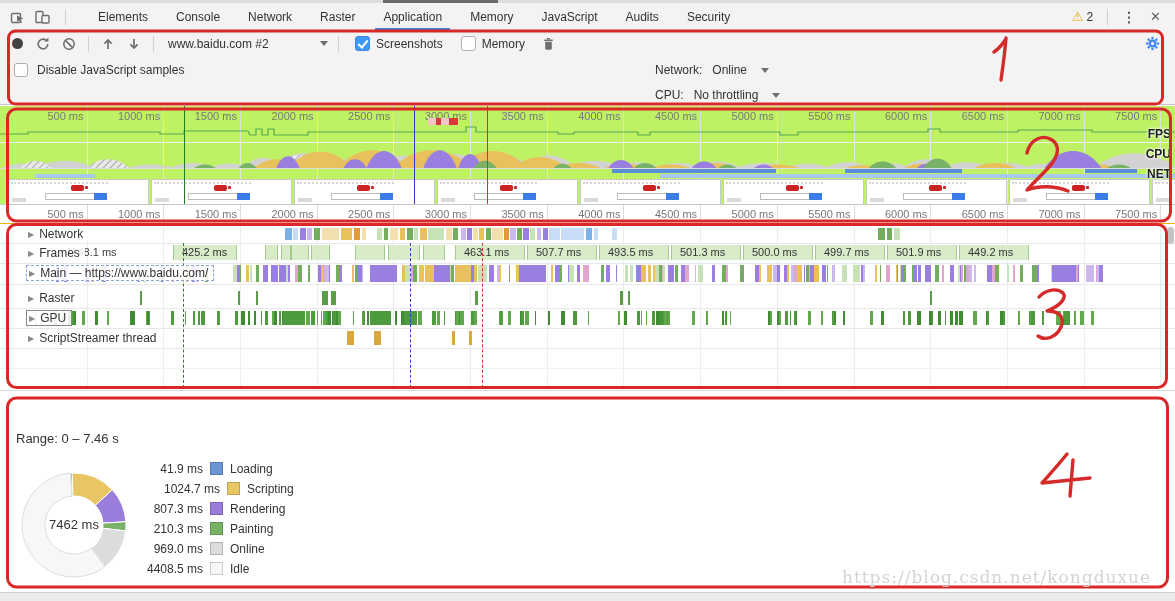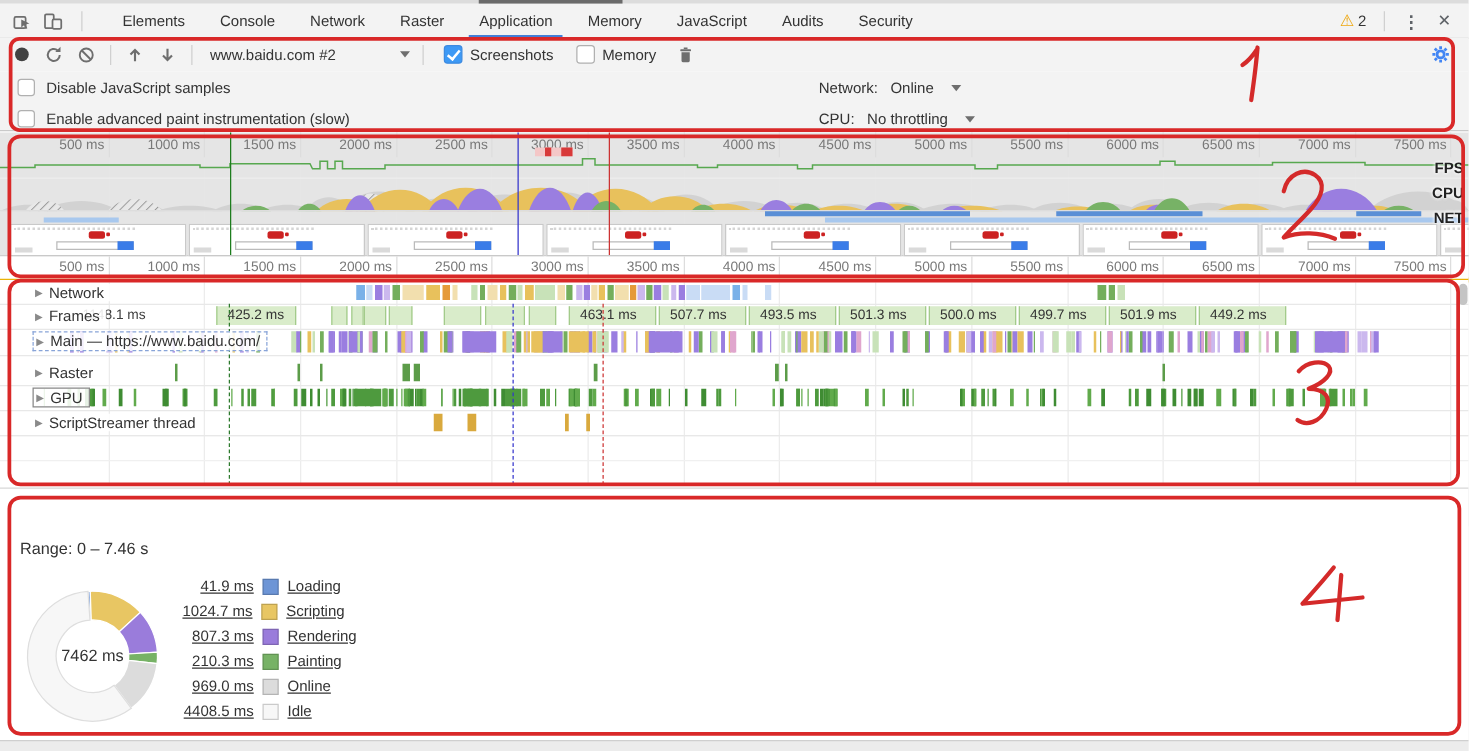--- a/index.html
+++ b/index.html
@@ -36,21 +36,21 @@
        border:solid #fff;border-width:0 2px 2px 0;transform:rotate(40deg);}
   .gear-right{margin-left:auto;margin-right:10px;}
   
   .options{left:0;top:57px;width:1175px;height:47px;background:#f3f3f3;border-bottom:1px solid #c9c9c9;}
   .optrow{position:absolute;display:flex;align-items:center;}
   .mini-cb{width:12px;height:12px;border-radius:3px;border:1px solid #b0b0b0;background:#fff;margin-right:9px;}
   .selrow{position:absolute;display:flex;align-items:center;color:#333;}
   .selrow .lab{margin-right:10px;}
   .selrow .caret{margin-left:14px;}
   
-  .overview{left:0;top:106px;width:1175px;height:116px;background:#e5e5e5;border-bottom:4px solid #eab308;}
+  .overview{left:0;top:106px;width:1175px;height:116px;background:#bef264;border-bottom:4px solid #eab308;}
   .ov-grid{position:absolute;top:0;width:1px;background:#e6e6e6;}
   .ruler-label{position:absolute;font-size:11px;color:#787878;text-align:right;width:70px;}
   .ov-right-label{position:absolute;right:4px;font-weight:bold;font-size:12px;color:#222;
        text-shadow:0 0 3px #fff,0 0 3px #fff;z-index:6;}
   .film{position:absolute;top:73px;height:26px;background:#fff;border:1px solid #c9c9c9;box-sizing:border-box;z-index:2;}
   .film .dotline{position:absolute;left:2px;top:2px;width:70%;height:0;border-top:2px dotted #d5d5d5;}
   .film .logo{position:absolute;left:50%;top:5px;width:13px;height:6px;margin-left:-8px;background:#cc2222;border-radius:2px;}
   .film .logo::after{content:"";position:absolute;right:-4px;top:1px;width:3px;height:3px;background:#cc2222;border-radius:1px;}
   .film .srch{position:absolute;left:50%;top:13px;margin-left:-34px;width:62px;height:7px;border:1px solid #bbb;background:#fff;box-sizing:border-box;}
   .film .btn{position:absolute;right:-1px;top:-1px;width:13px;height:7px;background:#3a7ce8;}
@@ -74,21 +74,21 @@
   .hline{position:absolute;left:0;width:1175px;height:1px;background:#f0f0f0;}
   .vscroll{position:absolute;right:1px;top:3px;width:7px;height:17px;border-radius:4px;background:#c4c4c4;z-index:9;}
   
   .btabbar{left:0;top:396px;width:1175px;height:25px;background:#f3f3f3;border-top:1px solid #c9c9c9;border-bottom:1px solid #c9c9c9;
            display:flex;align-items:center;box-sizing:border-box;}
   .btab{padding:0 12px;height:100%;display:flex;align-items:center;color:#4a4a4a;position:relative;}
   .btab.active{color:#333;}
   .btab.active::after{content:"";position:absolute;left:8px;right:8px;bottom:0;height:2px;background:#437fd8;}
   .summary{left:0;top:421px;width:1175px;height:171px;background:#fff;}
   .range{position:absolute;left:16px;top:10px;font-size:13px;color:#333;}
-  .legend-row{position:absolute;display:flex;align-items:flex-end;font-size:12px;color:#333;text-decoration:underline;}
+  .legend-row{position:absolute;display:flex;align-items:flex-start;font-size:12px;color:#333;}
   .legend-val{display:inline-block;width:78px;text-align:right;margin-right:7px;}
   .legend-sw{width:13px;height:13px;border:1px solid rgba(0,0,0,.18);box-sizing:border-box;margin-right:7px;}
   .bottom-strip{left:0;top:592px;width:1175px;height:9px;background:#ececec;border-top:1px solid #cfcfcf;}
   .watermark{position:absolute;left:842px;top:567px;width:330px;font-family:"DejaVu Serif",serif;
              font-size:17px;color:#d4d4d4;letter-spacing:1px;z-index:30;}
   .annot-svg{position:absolute;left:0;top:0;width:1175px;height:601px;z-index:25;pointer-events:none;}
   svg{display:block;}
 </style>
 </head>
 <body>
@@ -195,24 +195,20 @@
         </g>
         <circle cx="8" cy="8" r="2.7" fill="none" stroke="#4285f4" stroke-width="2.1"></circle>
       </svg>
     </span>
   </div>
 
   <div class="abs options">
     <div class="optrow" style="left:14px;top:6px;">
       <span class="mini-cb"></span>
       <span>Disable JavaScript samples</span>
-    </div>
-    <div class="optrow" style="left:14px;top:31px;">
-      <span class="mini-cb"></span>
-      <span>Enable advanced paint instrumentation (slow)</span>
     </div>
     <div class="selrow" style="left:655px;top:6px;">
       <span class="lab">Network:</span>
       <span>Online</span>
       <span class="caret"></span>
     </div>
     <div class="selrow" style="left:655px;top:31px;">
       <span class="lab">CPU:</span>
       <span>No throttling</span>
       <span class="caret"></span>
@@ -1019,21 +1015,21 @@
         <path d="M117.66005148905268,81.93625135488949 A52,52 0 0 1 97.07225656390813,117.6955018200605 L83.32875846833338,99.25326063041835 A29,29 0 0 0 94.81041333043322,79.31060171714991 Z" fill="#dcdcdc" stroke="#fff" stroke-width="1"></path>
         <path d="M97.07225656390813,117.6955018200605 A52,52 0 1 1 62.37266336530547,24.12666938648914 L63.97706226142036,47.070642542465094 A29,29 0 1 0 83.32875846833338,99.25326063041835 Z" fill="#f7f7f7" stroke="#dedede" stroke-width="1"></path>
         <text x="66" y="80" text-anchor="middle" font-size="13" fill="#333" font-family="Liberation Sans, sans-serif">7462 ms</text>
       </svg>
     <div id="legend">
         <div class="legend-row" style="left: 125px; top: 41px;">
           <span class="legend-val">41.9 ms</span>
           <span class="legend-sw" style="background: rgb(109, 149, 214);"></span>
           <span>Loading</span>
         </div>
-        <div class="legend-row" style="left: 124px; top: 61px;">
+        <div class="legend-row" style="left: 142px; top: 61px;">
           <span class="legend-val">1024.7 ms</span>
           <span class="legend-sw" style="background: rgb(232, 198, 99);"></span>
           <span>Scripting</span>
         </div>
         <div class="legend-row" style="left: 125px; top: 81px;">
           <span class="legend-val">807.3 ms</span>
           <span class="legend-sw" style="background: rgb(154, 124, 219);"></span>
           <span>Rendering</span>
         </div>
         <div class="legend-row" style="left: 125px; top: 101px;">
@@ -1064,13 +1060,14 @@
       <rect x="7.5" y="398" width="1160" height="189" rx="9"></rect>
     </g>
     <g fill="none" stroke="#d42a2a" stroke-width="3.4" stroke-linecap="round" stroke-linejoin="round">
       <path d="M 1006,39 Q 1000,48 994,52 M 1006,38 C 1005,52 1003,66 1001,80"></path>
       <path d="M 1027,153 C 1030,139 1043,134 1052,140 C 1061,146 1058,157 1049,167 C 1041,176 1033,183 1027,190 C 1040,185 1056,186 1068,191"></path>
       <path d="M 1039,297 C 1046,289 1058,288 1063,293 C 1067,298 1060,306 1047,311 C 1060,311 1065,318 1061,327 C 1056,338 1045,341 1038,336"></path>
       <path d="M 1067,454 C 1059,464 1050,474 1042,483 L 1090,478 M 1073,460 C 1072,472 1071,484 1070,496"></path>
     </g>
   </svg>
 
+  <div class="watermark">https://blog.csdn.net/kongduxue</div>
 </div>
 
 </body></html>

